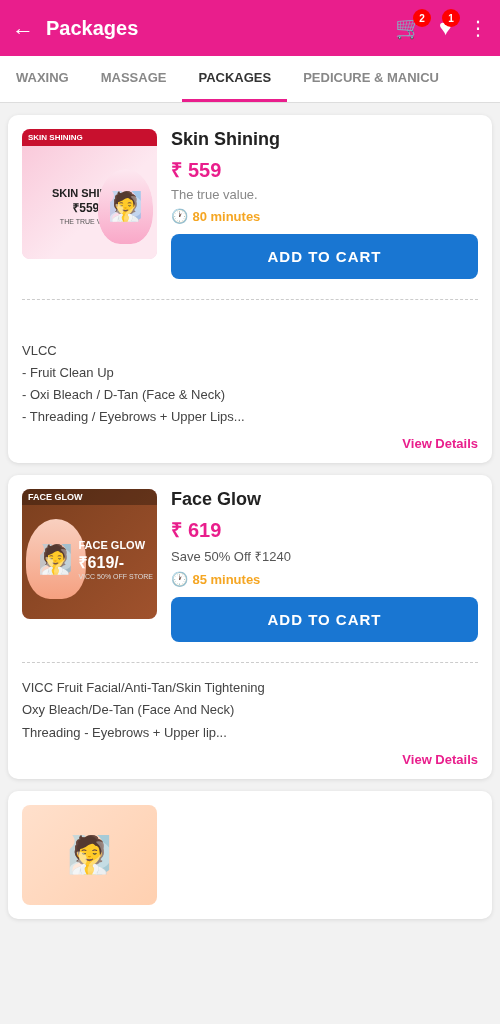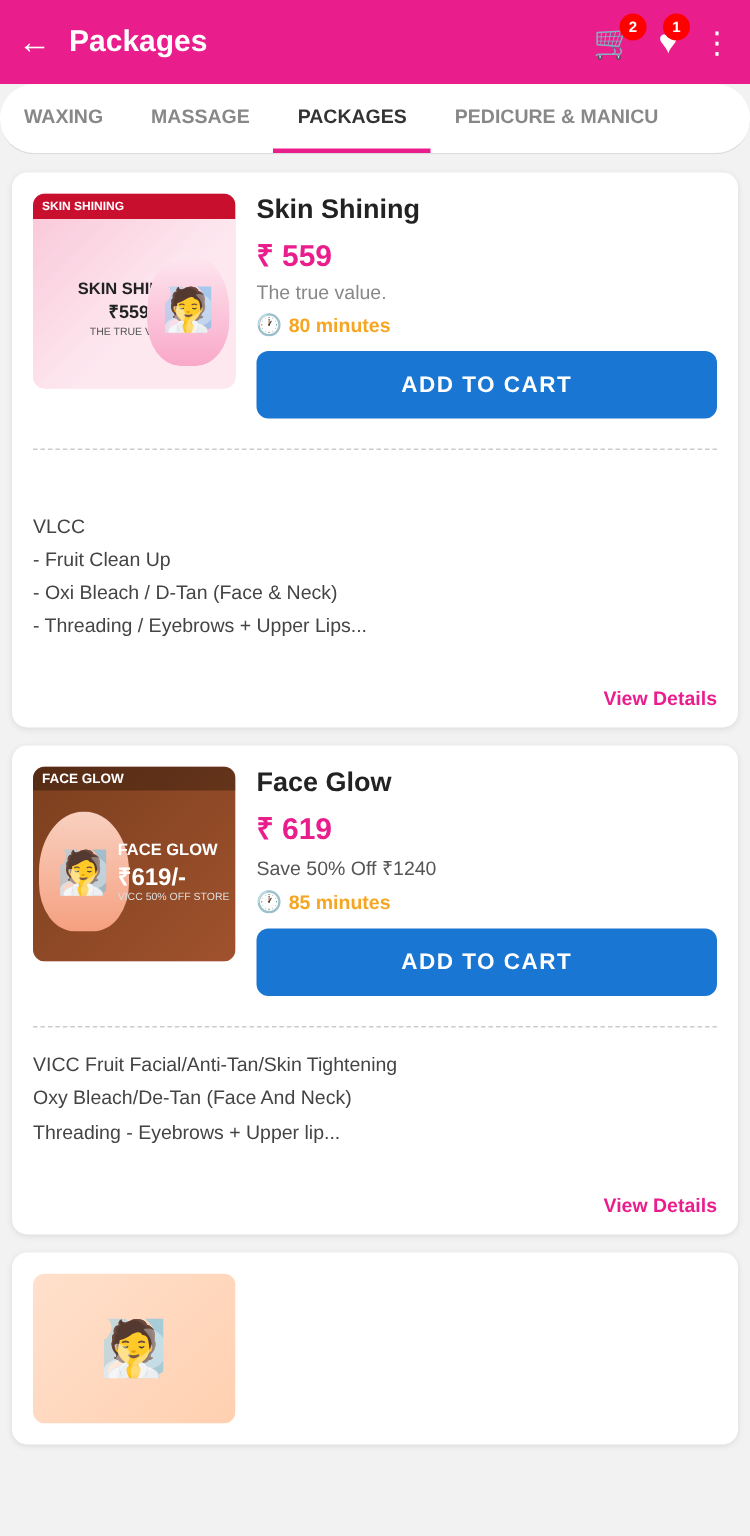--- a/index.html
+++ b/index.html
@@ -63,21 +63,20 @@
       font-size: 20px;
       cursor: pointer;
     }
 
     
     .tabs {
       background: white;
       display: flex;
       overflow-x: auto;
       border-bottom: 1px solid #ddd;
-      border-radius: 23px;
     }
     .tabs::-webkit-scrollbar { display: none; }
     .tab {
       padding: 14px 16px;
       font-size: 13px;
       font-weight: 600;
       color: #888;
       white-space: nowrap;
       cursor: pointer;
       border-bottom: 3px solid transparent;
@@ -249,21 +248,20 @@
       color: #444;
       line-height: 1.7;
     }
     .view-details {
       text-align: right;
       padding: 6px 14px 0 14px;
       font-size: 13px;
       font-weight: 600;
       color: #e91e8c;
       cursor: pointer;
-      margin-top: 22px;
     }
 
     
     .card-partial {
       background: white;
       margin: 0 8px 8px 8px;
       border-radius: 10px;
       overflow: hidden;
       box-shadow: 0 1px 4px rgba(0,0,0,0.1);
       padding: 14px 14px 14px 14px;

